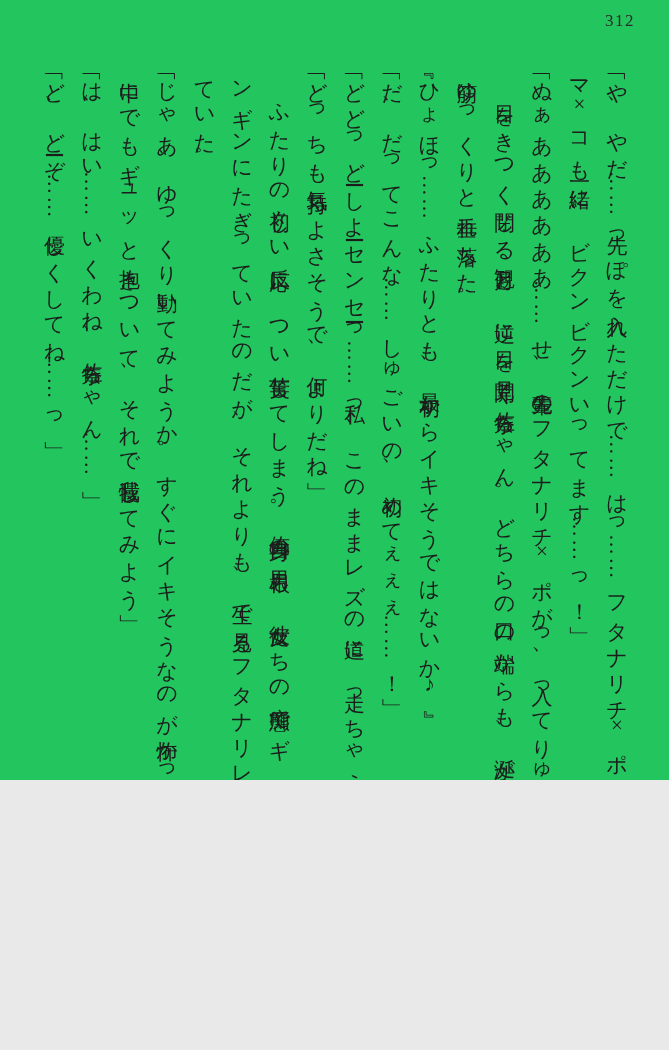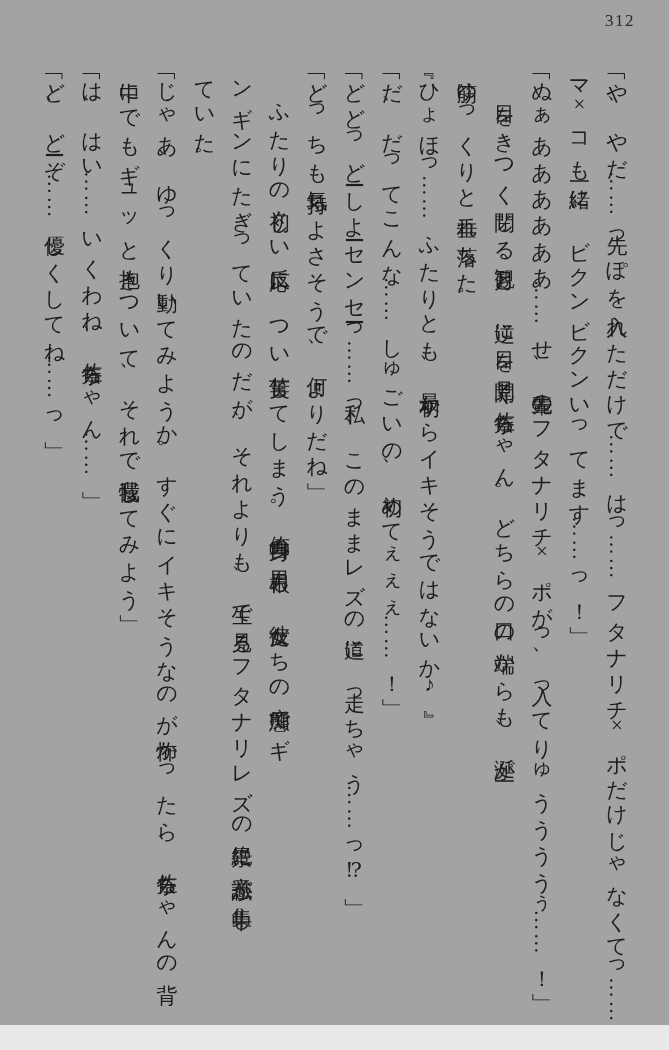--- a/index.html
+++ b/index.html
@@ -8,22 +8,22 @@
   }
   body {
     width: 669px;
     height: 1050px;
     background: #e9e9e9;
     font-family: "Liberation Serif", "DejaVu Serif", serif;
   }
   .page {
     position: relative;
     width: 669px;
-    height: 1025px;
-    background: #a3a3a3;
+    height: 780px;
+    background: #22c55e;
     overflow: hidden;
   }
   .page-number {
     position: absolute;
     top: 11px;
     left: 605px;
     font-size: 17px;
     letter-spacing: 1.5px;
     color: #2b2b2b;
   }

